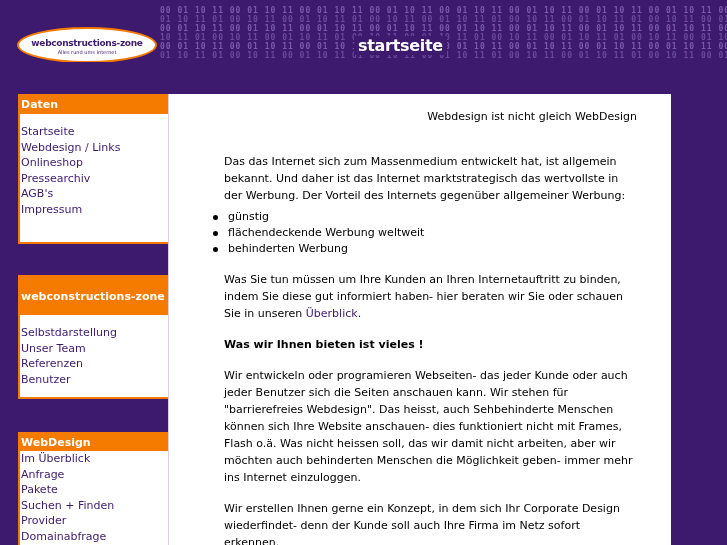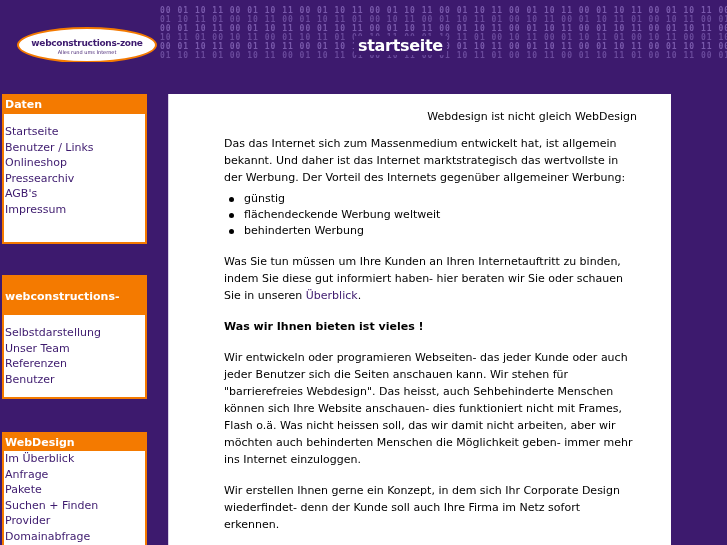--- a/index.html
+++ b/index.html
@@ -41,21 +41,21 @@
   }
   .page-title {
     position: absolute; left: 354px; top: 36px;
     background: #3d1a6e; padding: 0 4px;
     font-family: "DejaVu Sans", sans-serif;
     font-size: 16px; font-weight: bold; color: #fff;
     letter-spacing: -0.3px;
   }
   
   .navbox {
-    position: absolute; left: 2px; width: 145px;
+    position: absolute; left: 18px; width: 157px;
     background: #f47a00; border: 2px solid #f47a00;
   }
   .navbox-head {
     color: #fff; font-weight: bold; font-size: 11px;
     padding: 1px 1px; height: 18px; line-height: 16px;
   }
   .navbox-body { background: #fff; }
   .navbox a {
     display: block; color: #3d1a6e; text-decoration: none;
     font-size: 11px; line-height: 15.6px; padding-left: 1px;
@@ -75,23 +75,23 @@
     border-left: 1px solid #d9d0e6;
   }
   .content-inner { padding: 0 33px 0 55px; }
   .headline {
     text-align: right; font-weight: normal; font-size: 11px;
     margin-top: 16px; padding-right: 0px; margin-right: 1px;
   }
   .content p {
     font-size: 11px; line-height: 17px; margin-top: 14px; color: #000;
   }
-  .content p.first { margin-top: 12px; }
+  .content p.first { margin-top: 30px; }
   .content ul {
-    margin-top: 5px; margin-left: 20px; list-style: none;
+    margin-top: 5px; margin-left: 4px; list-style: none;
   }
   .content li {
     font-size: 11px; line-height: 16px; position: relative; padding-left: 0;
   }
   .content li::before {
     content: ""; position: absolute; left: -15px; top: 6px;
     width: 5px; height: 5px; border-radius: 50%; background: #000;
   }
   .content a { color: #3d1a6e; text-decoration: none; text-align: center; }
   .content strong { font-weight: bold; }
@@ -112,21 +112,21 @@
     <span class="logo-title">webconstructions-zone</span>
     <span class="logo-sub">Alles rund ums Internet</span>
   </a>
   <div class="page-title">startseite</div>
 </div>
 
 <div class="navbox" id="nav1">
   <div class="navbox-head">Daten</div>
   <div class="navbox-body">
     <a>Startseite</a>
-    <a>Benutzer / Links</a>
+    <a>Webdesign / Links</a>
     <a>Onlineshop</a>
     <a>Pressearchiv</a>
     <a>AGB's</a>
     <a>Impressum</a>
   </div>
 </div>
 
 <div class="navbox" id="nav2">
   <div class="navbox-head">webconstructions-zone</div>
   <div class="navbox-body">

